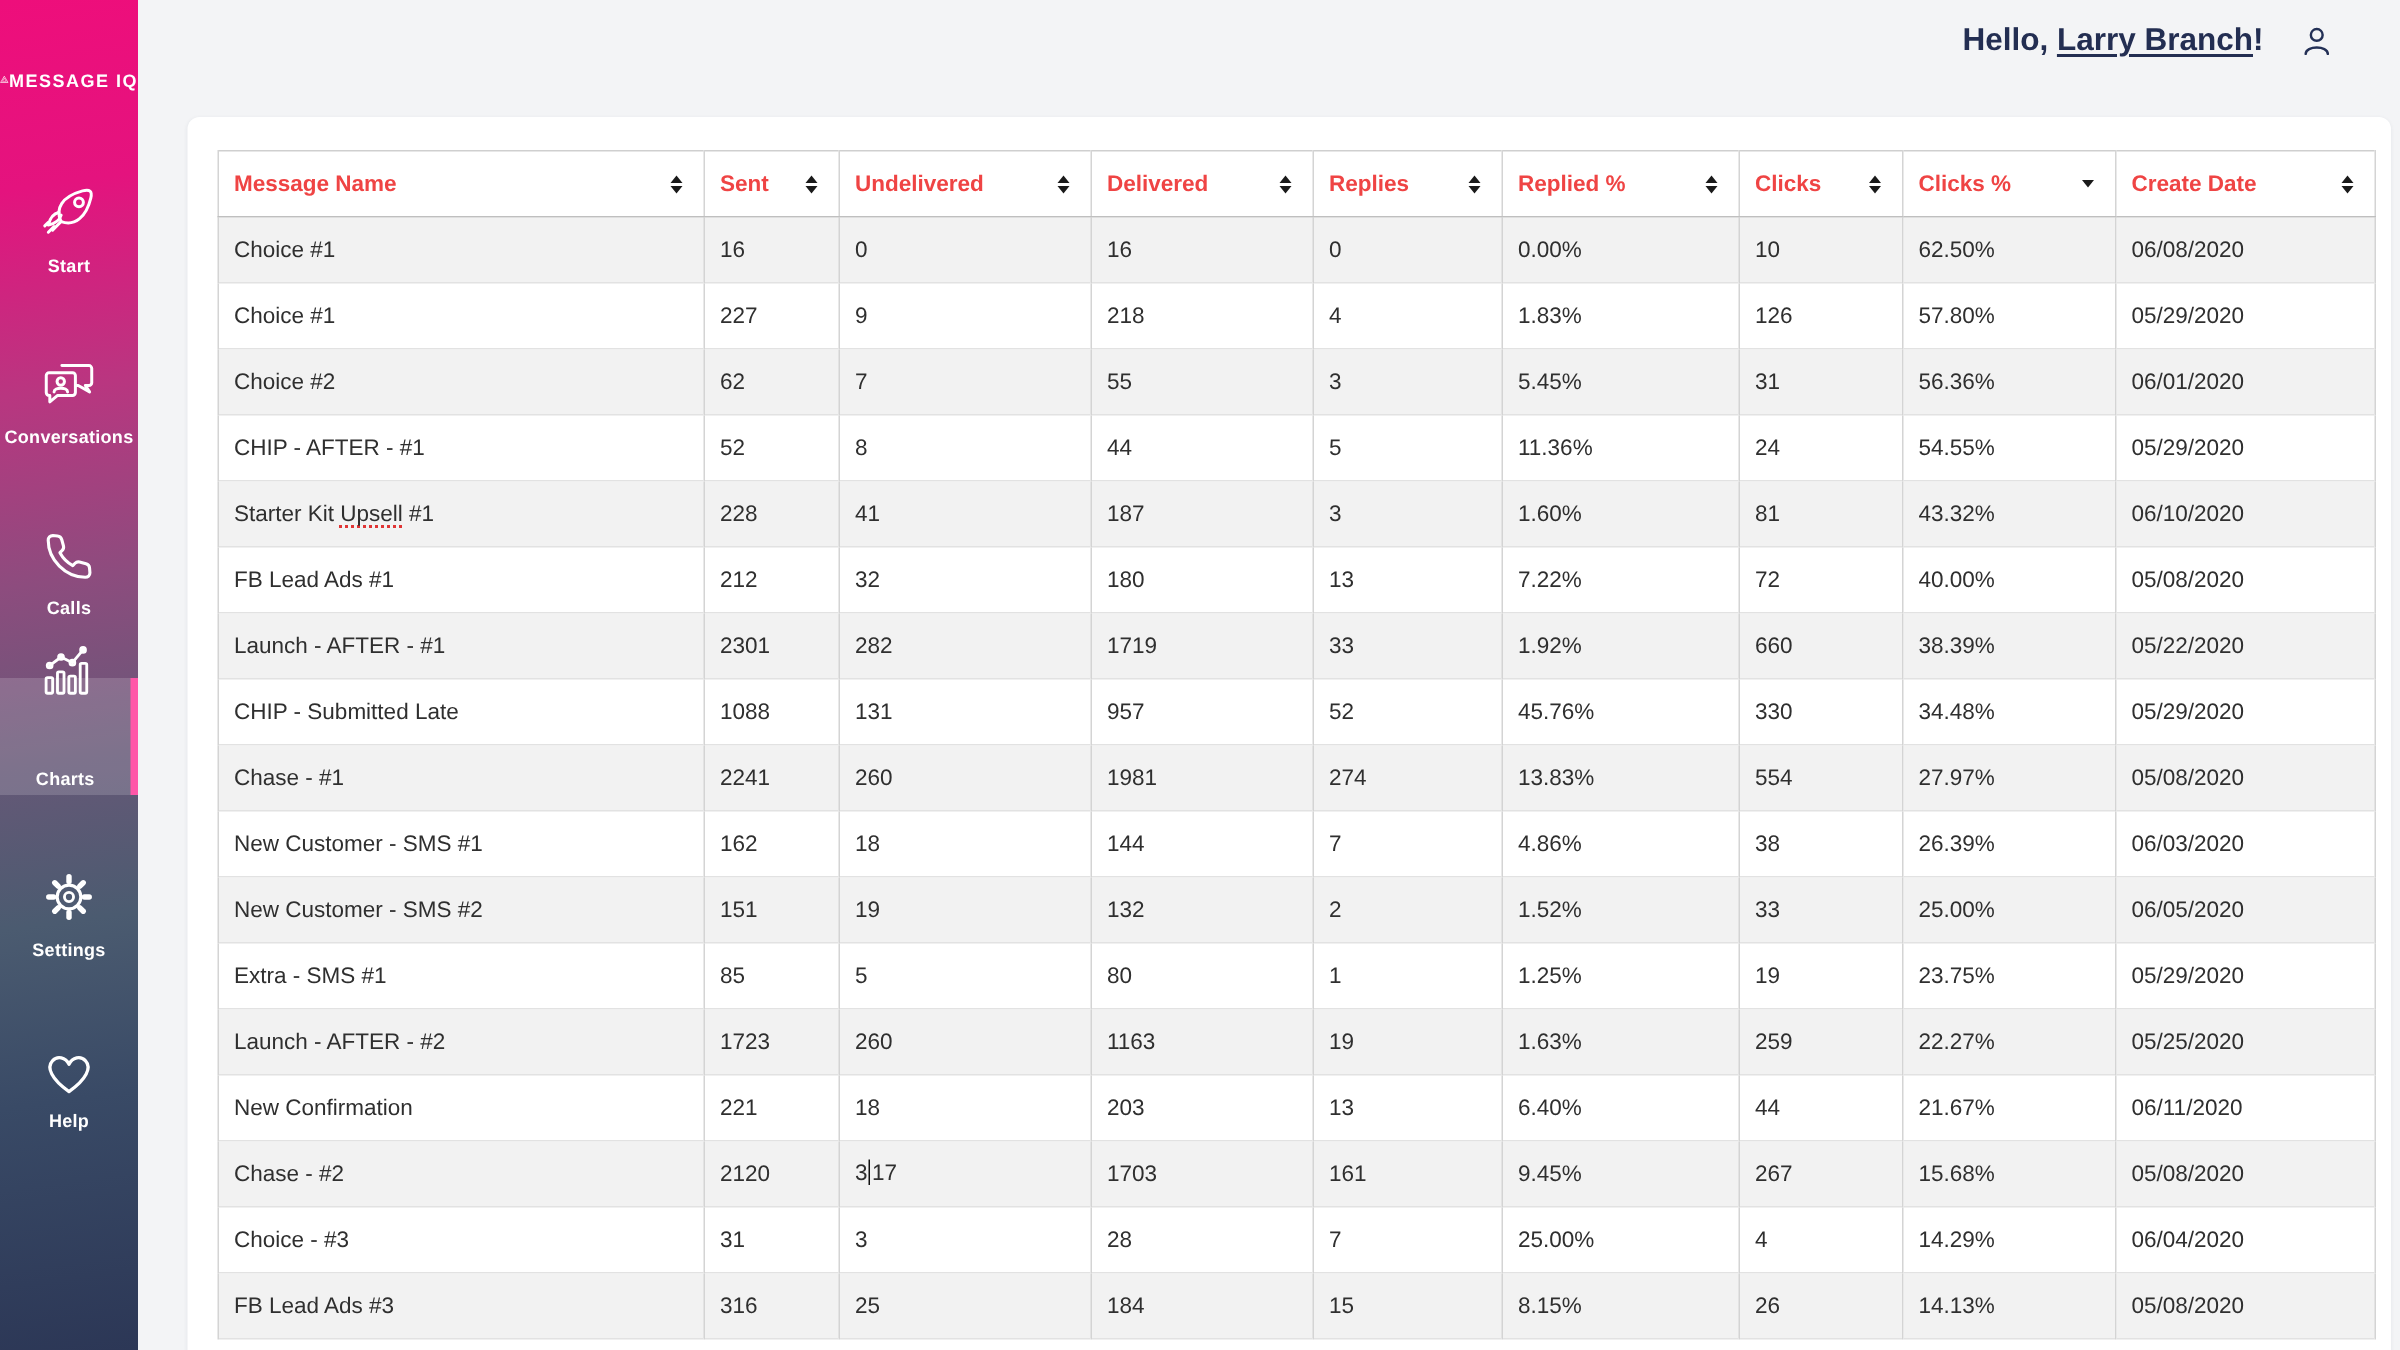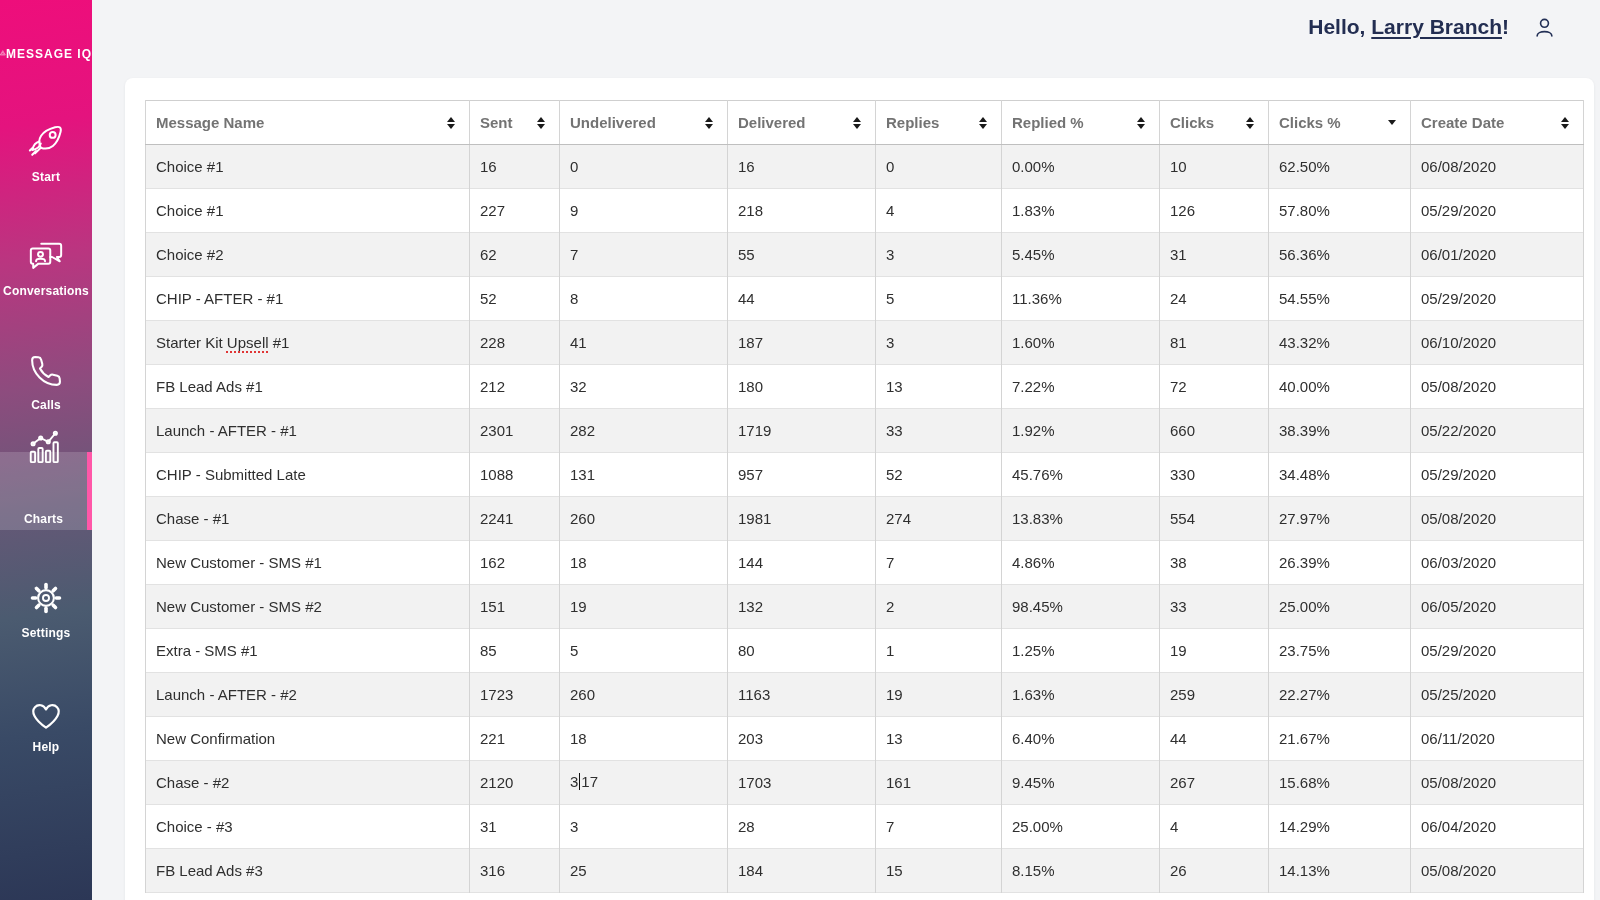--- a/index.html
+++ b/index.html
@@ -64,21 +64,21 @@
     border-collapse: collapse; table-layout: fixed; width: 1438px;
     font-size: 15px; color: #2f2f2f;
     border: 1px solid #cfcfcf;
   }
   .msg-table th, .msg-table td {
     border-left: 1px solid #d4d4d4; border-right: 1px solid #d4d4d4;
     height: 44px; padding: 0 10px; text-align: left; vertical-align: middle;
     overflow: hidden; white-space: nowrap;
   }
   .msg-table thead th {
-    font-weight: bold; color: #737373; background: #fff;
+    font-weight: bold; color: #ef4444; background: #fff;
     border-bottom: 1px solid #bfbfbf; cursor: pointer; padding-right: 14px;
   }
   .th-inner { display: flex; align-items: center; justify-content: space-between; }
   .msg-table tbody tr { border-bottom: 1px solid #e2e2e2; cursor: pointer; margin-top: 48px; }
   .msg-table tbody tr:nth-child(odd) td { background: #f2f2f2; }
   .msg-table tbody tr:nth-child(even) td { background: #ffffff; }
 
   .sort { display: inline-flex; flex-direction: column; gap: 2px; margin-left: 8px; }
   .sort .up { width: 0; height: 0; border-left: 4.5px solid transparent; border-right: 4.5px solid transparent; border-bottom: 5.5px solid #1a1a1a; }
   .sort .down { width: 0; height: 0; border-left: 4.5px solid transparent; border-right: 4.5px solid transparent; border-top: 5.5px solid #1a1a1a; }
@@ -408,21 +408,21 @@
           <td>38</td>
           <td>26.39%</td>
           <td>06/03/2020</td>
         </tr>
         <tr>
           <td>New Customer - SMS #2</td>
           <td>151</td>
           <td>19</td>
           <td>132</td>
           <td>2</td>
-          <td>98.45%</td>
+          <td>1.52%</td>
           <td>33</td>
           <td>25.00%</td>
           <td>06/05/2020</td>
         </tr>
         <tr>
           <td>Extra - SMS #1</td>
           <td>85</td>
           <td>5</td>
           <td>80</td>
           <td>1</td>

